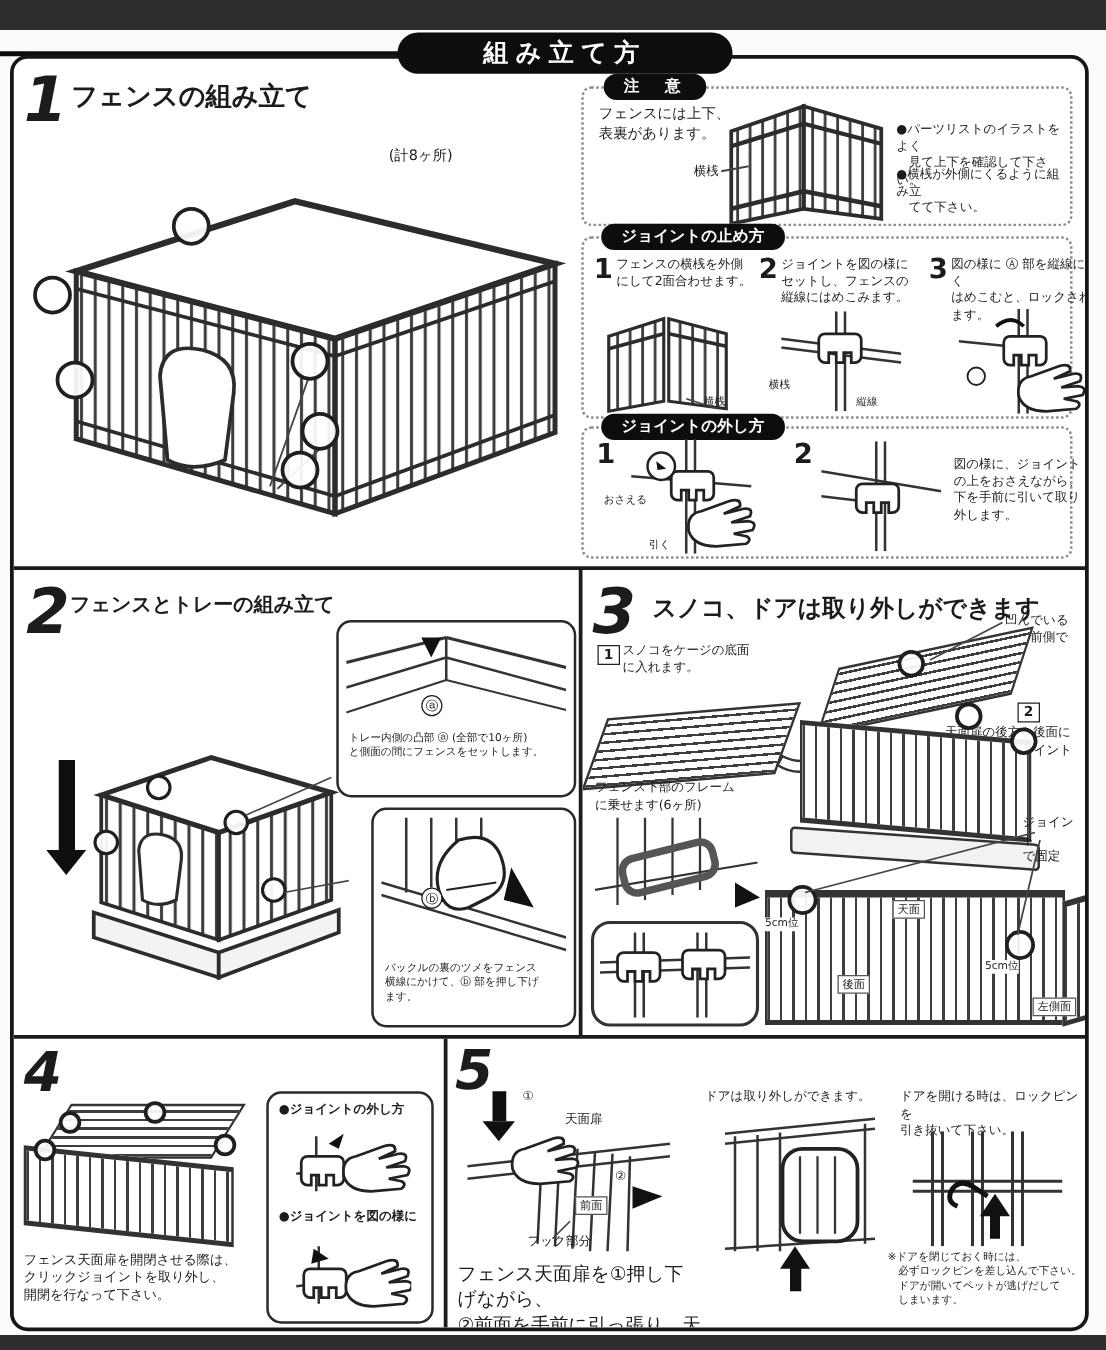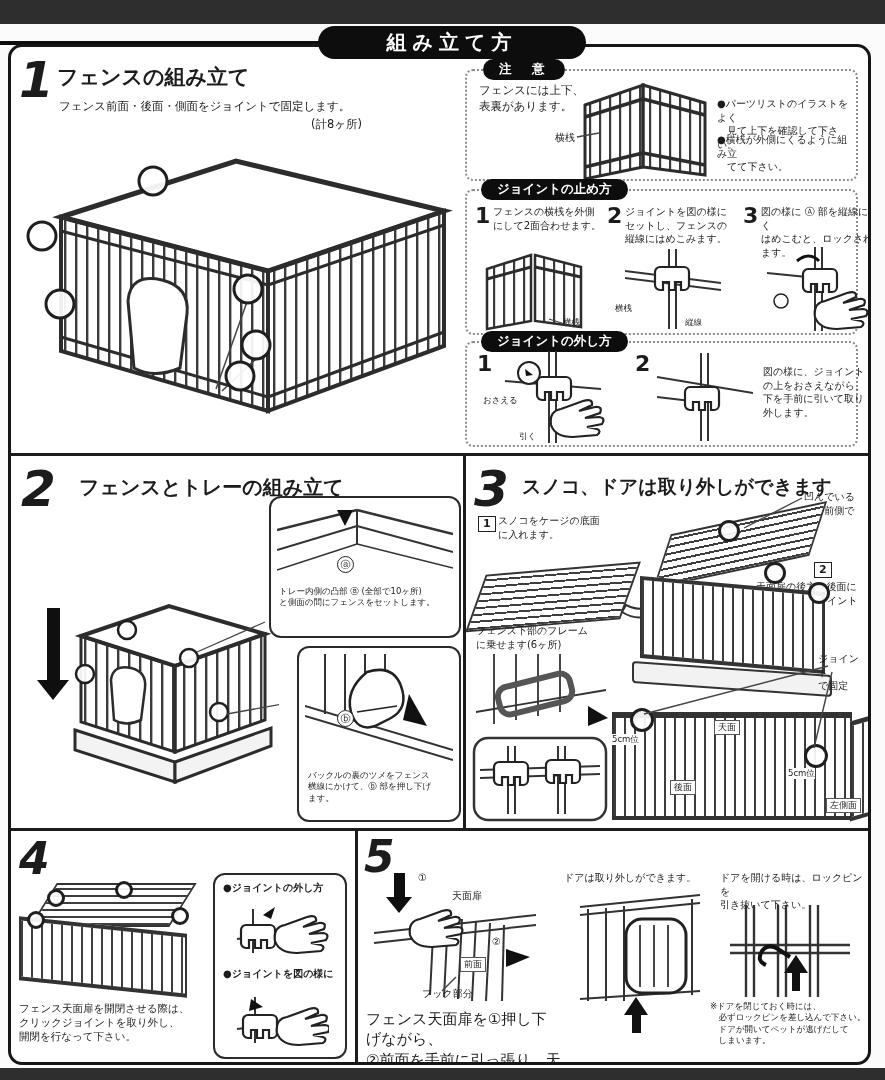--- a/index.html
+++ b/index.html
@@ -56,21 +56,20 @@
   <div class="paper"></div>
   <div class="title-line"></div>
 
   <div class="panel">
 
     <div class="row1">
 
       <div class="sec sec1">
         <div class="bignum" style="left:8px;top:8px">1</div>
         <div class="sectitle" style="left:46px;top:16px">フェンスの組み立て</div>
-        <div class="t small" style="left:48px;top:52px">フェンス前面・後面・側面をジョイントで固定します。</div>
         <div class="t small" style="left:300px;top:70px">(計8ヶ所)</div>
 
         <div style="position:absolute;left:5px;top:92px;width:442px;height:305px">
           <svg class="ov" style="left:0;top:0" width="442" height="305" viewBox="0 0 442 305">
             <defs>
               <pattern id="c1p" width="11" height="10" patternUnits="userSpaceOnUse">
                 <rect x="4" y="0" width="2.4" height="10" fill="#3b3b3b"></rect>
               </pattern>
             </defs>
             <polygon points="45,78 220,22 428,72 252,132" fill="none" stroke="#2c2c2c" stroke-width="5"></polygon>
@@ -195,21 +194,21 @@
         </div>
       </div>
     </div>
 
     <div class="hline"></div>
 
     <div class="row2">
 
       <div class="sec sec2">
         <div class="bignum" style="left:10px;top:8px">2</div>
-        <div class="sectitle" style="left:68px;top:18px;font-size:20px">フェンスとトレーの組み立て</div>
+        <div class="sectitle" style="left:45px;top:18px;font-size:16px">フェンスとトレーの組み立て</div>
 
         <div class="arrD" style="position:absolute;left:26px;top:152px">
           <i class="sh" style="display:block;height:72px"></i>
             <i class="hd" style="display:block"></i>
         </div>
 
         <div style="position:absolute;left:58px;top:126px;width:210px;height:215px">
           <svg class="ov" style="left:0;top:0" width="210" height="215" viewBox="0 0 210 215">
             <polygon points="12,54 100,24 196,52 106,84" fill="none" stroke="#2c2c2c" stroke-width="4"></polygon>
             <polygon points="12,54 106,84 106,170 12,140" fill="url(#c1p)" stroke="#2c2c2c" stroke-width="3"></polygon>

